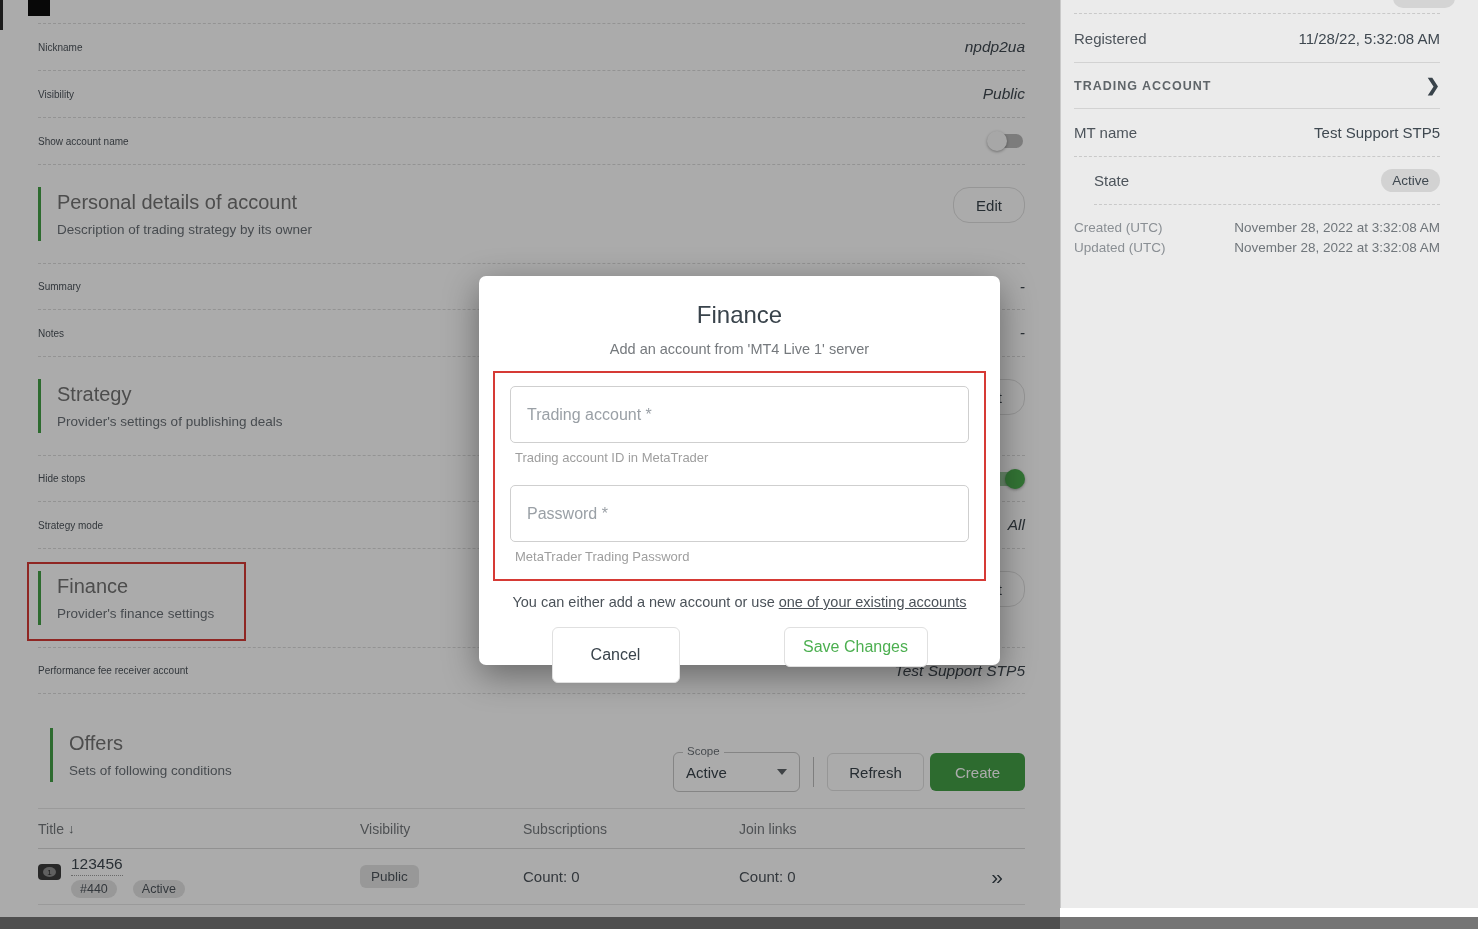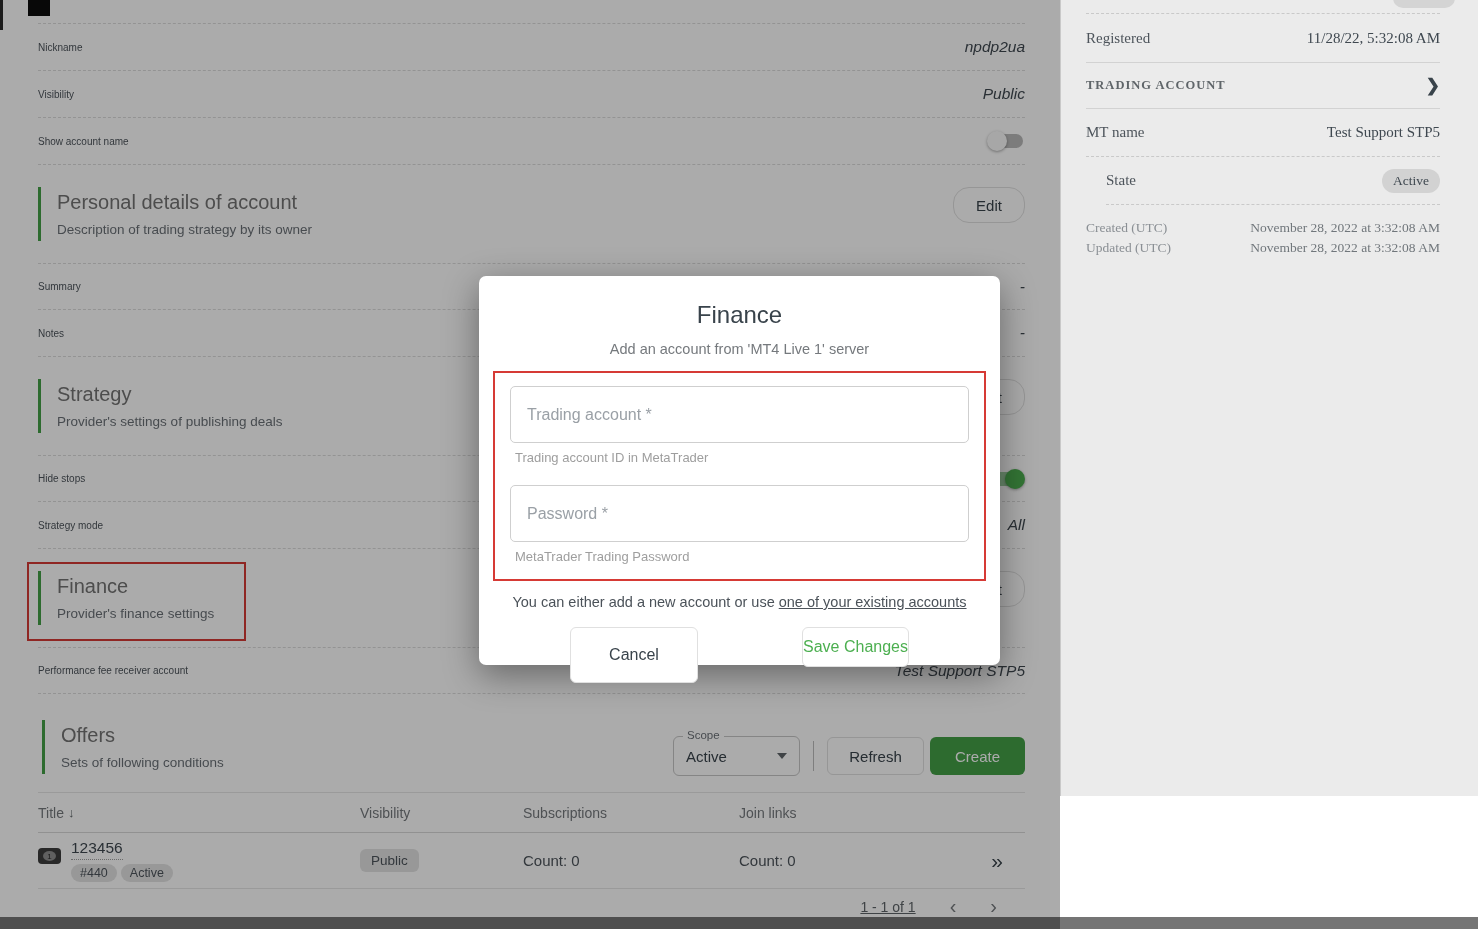--- a/index.html
+++ b/index.html
@@ -59,40 +59,40 @@
   .tbl-head .th { font-size:14px; color:#75797d; display:flex; align-items:center; gap:4px; }
   .sort-arrow { font-size:13px; color:#5f6569; }
   .tbl-row { height:56px; border-bottom:1px solid #e6e6e6; }
   .cell-title { display:flex; align-items:flex-start; gap:10px; }
   .note-icon { width:23px; height:16px; background:#3c3c3c; border-radius:4px; margin-top:9px;
                display:flex; align-items:center; justify-content:center; }
   .note-icon .oval { width:13px; height:10px; border-radius:50%; background:#8f8f8f;
                display:flex; align-items:center; justify-content:center; font-size:8px; color:#2b2b2b; }
   .title-stack { display:flex; flex-direction:column; }
   .row-title { font-size:15.5px; color:#3f4850; border-bottom:1px dotted #9e9e9e; align-self:flex-start; padding-bottom:2px; cursor:pointer; }
-  .badges { display:flex; gap:4px; margin-top:4px; }
+  .badges { display:flex; gap:16px; margin-top:4px; }
   .pill { background:#e3e3e3; border-radius:10px; padding:2px 9px; font-size:12.5px; color:#4d545b; }
   .pill-public { background:#e3e3e3; border-radius:6px; padding:4px 11px; font-size:13.5px; color:#4d545b; display:inline-block; }
   .cell-count { font-size:15px; color:#4d545b; }
   .dbl-chevron { justify-self:end; font-size:21px; color:#39434b; cursor:pointer; padding-right:22px; }
 
   .pagination { display:flex; align-items:center; justify-content:flex-end; gap:34px; margin-top:6px; padding-right:28px; }
   .pagination .pg-text { font-size:14px; color:#5f6569;text-decoration:underline; }
   .pg-chev { font-size:20px; color:#75797d; cursor:pointer; }
 
   .dark-patch { position:absolute; left:28px; top:0; width:22px; height:16px; background:#0d0d0d; z-index:12; }
   .edge-sliver { position:absolute; left:0; top:0; width:3px; height:30px; background:#2a2a2a; z-index:12; }
 
   
   .overlay { position:absolute; left:0; top:0; width:1060px; height:929px;
              background:rgba(0,0,0,0.33); z-index:50; }
 
   
-  .sidebar { position:absolute; left:1060px; top:0; width:418px; height:796px;
-             background:#ebebeb; border-left:1px solid #c9c9c9; z-index:20; padding:0 38px 0 25px;font-family:Liberation Serif, serif; }
+  .sidebar { position:absolute; left:1060px; top:0; width:418px; height:908px;
+             background:#ebebeb; border-left:1px solid #c9c9c9; z-index:20; padding:0 38px 0 13px; }
   .sb-partial-pill { position:absolute; right:23px; top:-12px; width:62px; height:20px;
              border-radius:10px; background:#d4d4d4; }
   .sb-dash { border-top:1px dashed #c9c9c9; }
   .sb-row { height:48px; display:flex; align-items:center; justify-content:space-between; }
   .sb-row .lbl { font-size:15px; color:#4d545b; }
   .sb-row .val { font-size:15px; color:#3f4850; }
   .sb-head-row { height:47px; display:flex; align-items:center; justify-content:space-between;
              border-top:1px solid #d2d2d2; border-bottom:1px solid #d2d2d2; }
   .sb-head-row .hd { font-size:12.5px; letter-spacing:1px; color:#5f6569; font-weight:bold; }
   .chev { font-size:17px; color:#39434b; font-weight:bold; cursor:pointer; }
@@ -114,21 +114,21 @@
   .m-input { width:100%; height:57px; border:1px solid #cfcfcf; border-radius:5px; padding:0 16px;
              font-size:16px; color:#3f4850; background:#fff; outline:none;
              font-family:"Liberation Sans", sans-serif; }
   .m-input::placeholder { color:#9aa0a6; }
   .m-helper { font-size:13px; color:#9e9e9e; margin:7px 0 0 5px; }
   .gap20 { height:20px; }
   .m-hint { text-align:center; font-size:14.5px; color:#4b5259; margin-top:13px; }
   .m-hint .link { text-decoration:underline; cursor:pointer; margin-left:4px; }
   .m-actions { display:flex; justify-content:center; gap:104px; margin-top:17px; }
   .btn-cancel { width:128px; height:56px; font-size:16px; }
-  .btn-save { width:107px; height:40px; font-size:16px; color:#4caf50; }
+  .btn-save { width:144px; height:40px; font-size:16px; color:#4caf50; }
 </style>
 </head>
 <body>
 
 <div class="page">
 
   <div class="main">
     <div class="content">
       <div class="dash" style="margin-top:23px;"></div>
 
@@ -191,21 +191,21 @@
         <div class="s-sub">Provider's finance settings</div>
         <button class="btn btn-edit">Edit</button>
       </div>
 
       <div class="row" style="border-top:1px dashed #dcdcdc;">
         <span class="lbl">Performance fee receiver account</span>
         <span class="val">Test Support STP5</span>
       </div>
 
       <div class="offers-head">
-        <div class="section" style="margin:4px;">
+        <div class="section" style="margin:12px;">
           <div class="s-title">Offers</div>
           <div class="s-sub">Sets of following conditions</div>
         </div>
         <div class="offers-controls">
           <div class="select">
             <span class="sel-label">Scope</span>
             <span class="sel-value">Active</span>
             <span class="sel-arrow"></span>
           </div>
           <div class="vdiv"></div>

